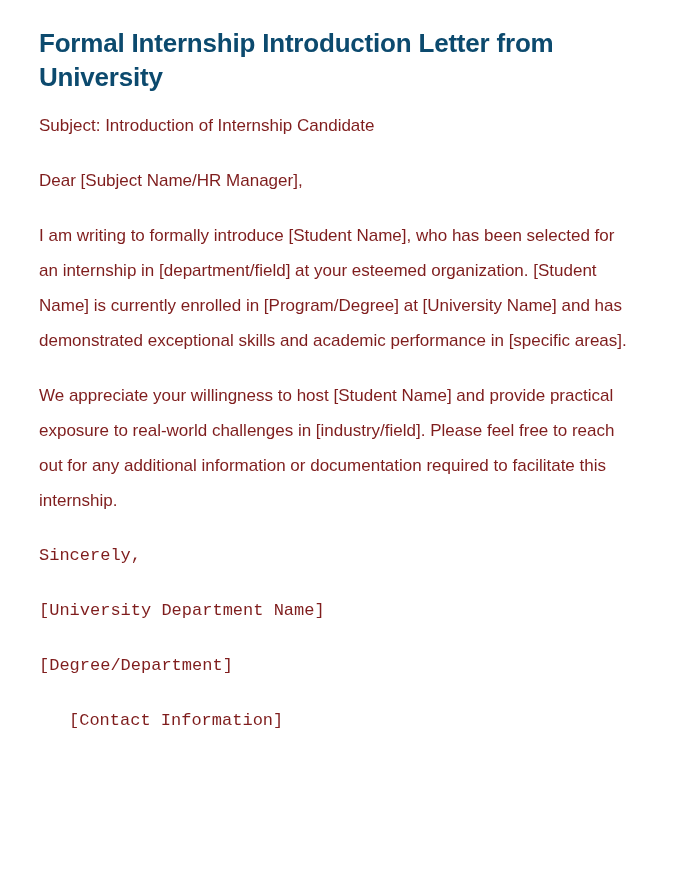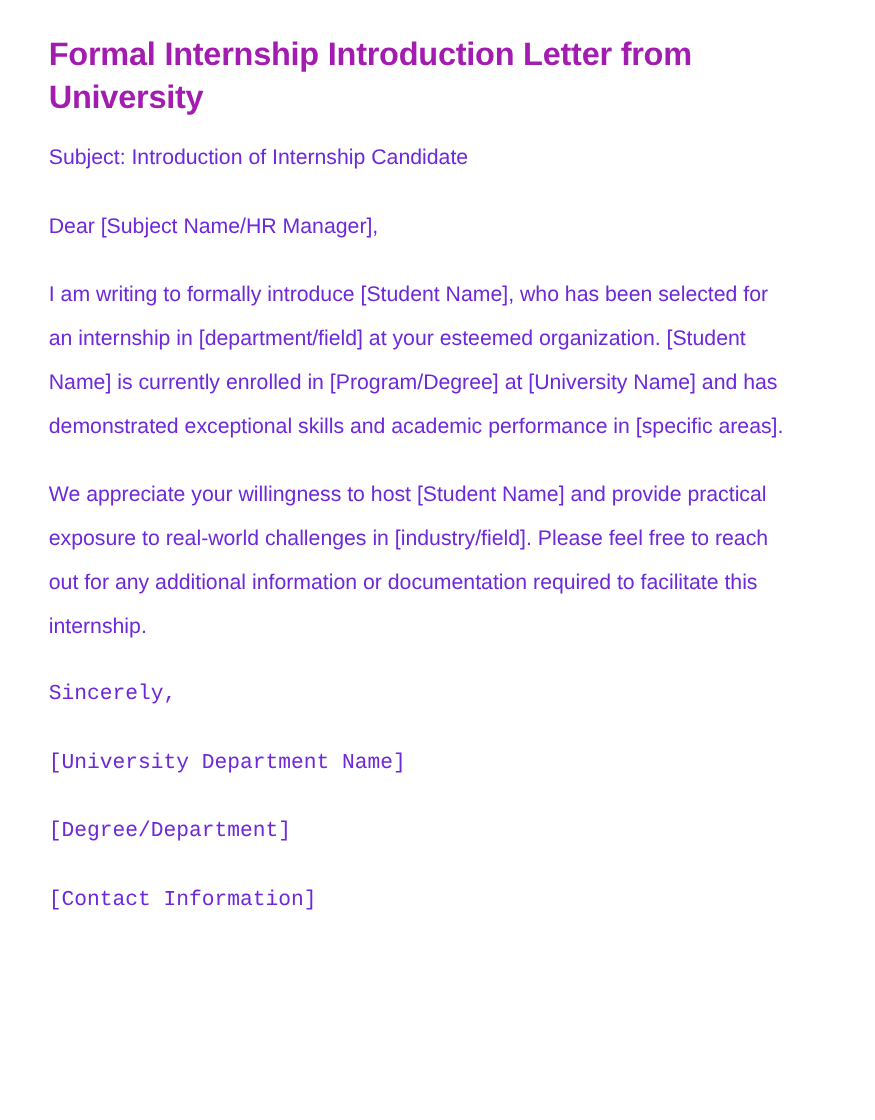--- a/index.html
+++ b/index.html
@@ -23,35 +23,36 @@
     background: #ffffff;
   }
   .article-title {
     margin: 0 0 14px 0;
     padding: 0;
     font-family: "Liberation Sans Narrow", "Liberation Sans", "DejaVu Sans", sans-serif;
     font-size: 26px;
     font-weight: 700;
     line-height: 34px;
     letter-spacing: -0.2px;
-    color: #a21caf;
+    color: #0c4a6e;
     max-width: 560px;
   }
   .body-copy {
     font-size: 17px;
     line-height: 35px;
-    color: #6d28d9;
+    color: #7f1d1d;
   }
   .body-copy p {
     margin: 0 0 20px 0;
     padding: 0;
     max-width: 600px;
   }
   .body-copy p:last-child {
     margin-bottom: 0;
+    margin-left: 30px;
   }
   .sign-off p {
     margin: 0 0 20px 0;
     font-family: Liberation Mono, monospace;
   }
   .sign-off p:last-child {
     margin-bottom: 0;
   }
 </style>
 </head>

